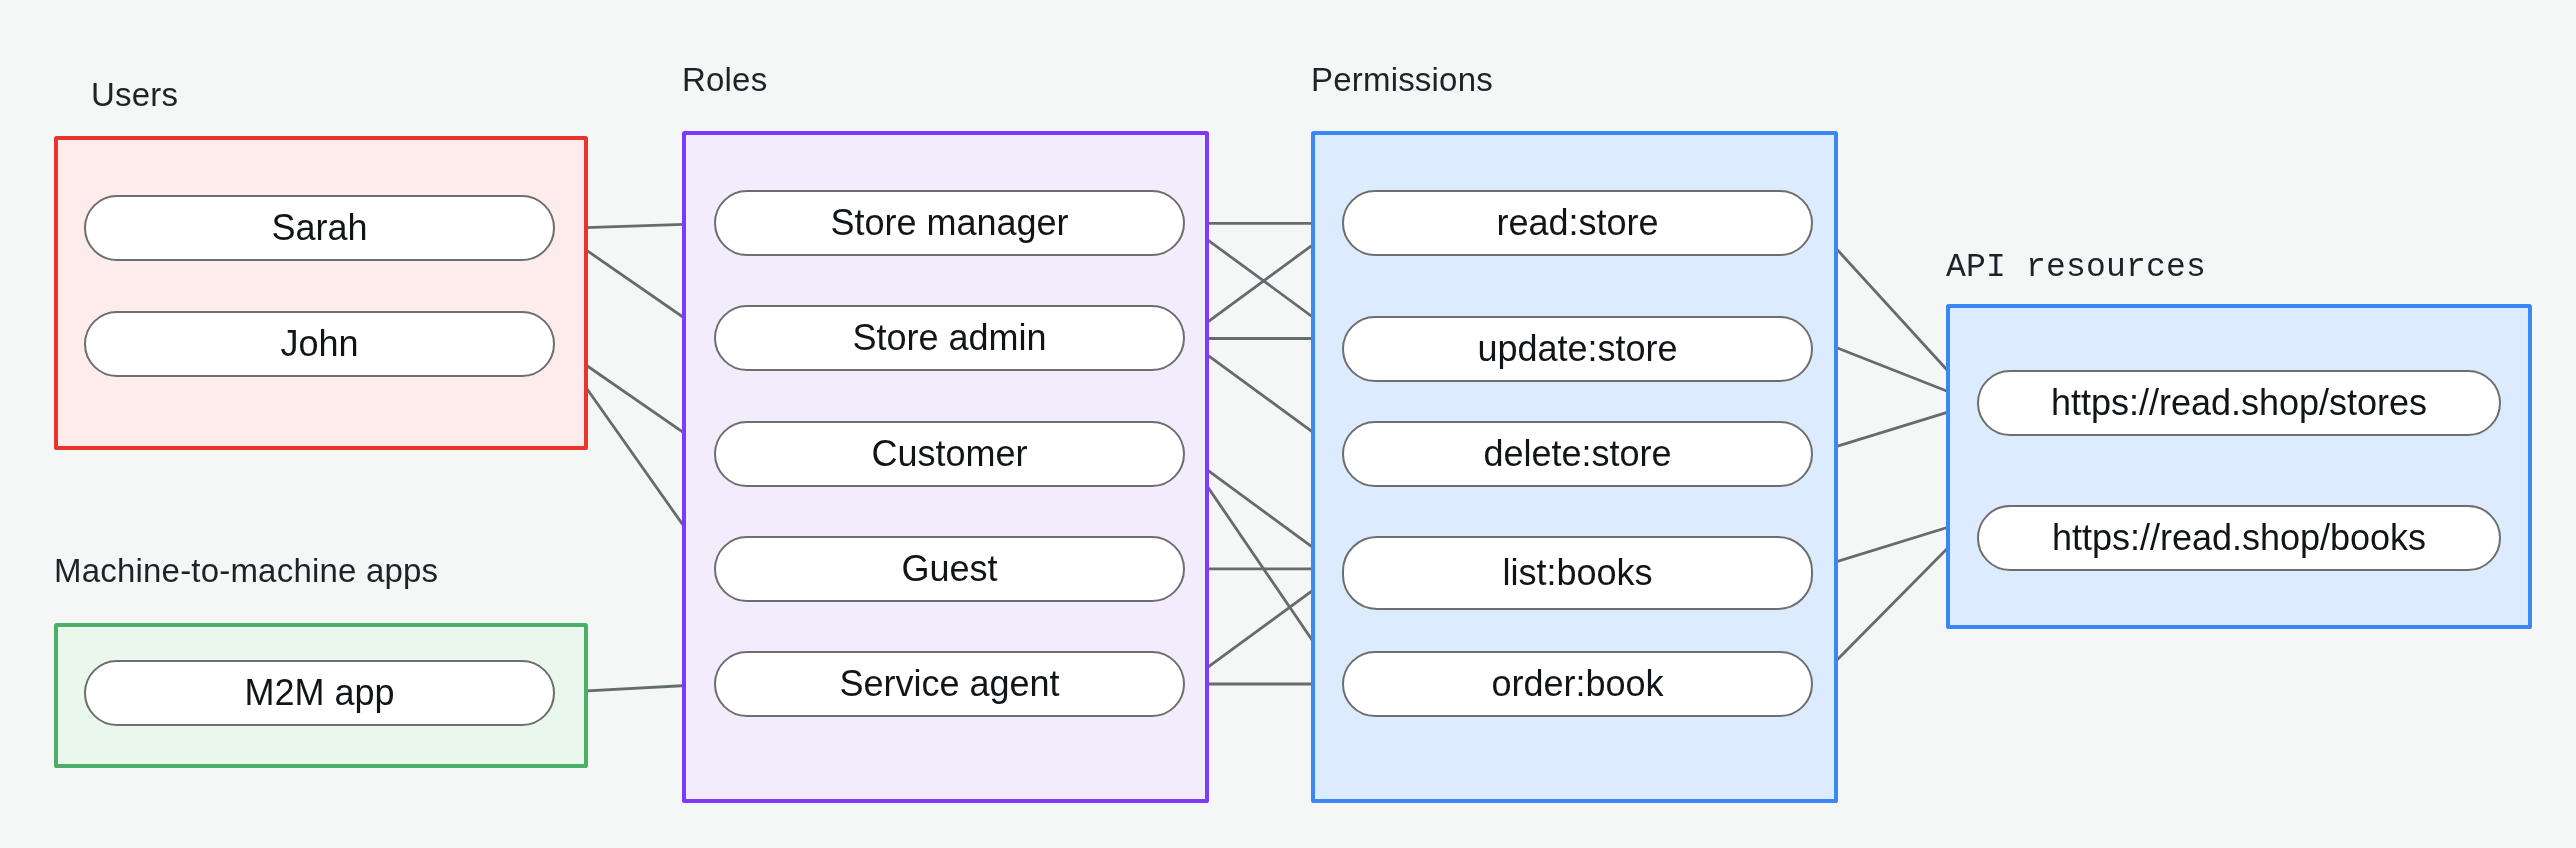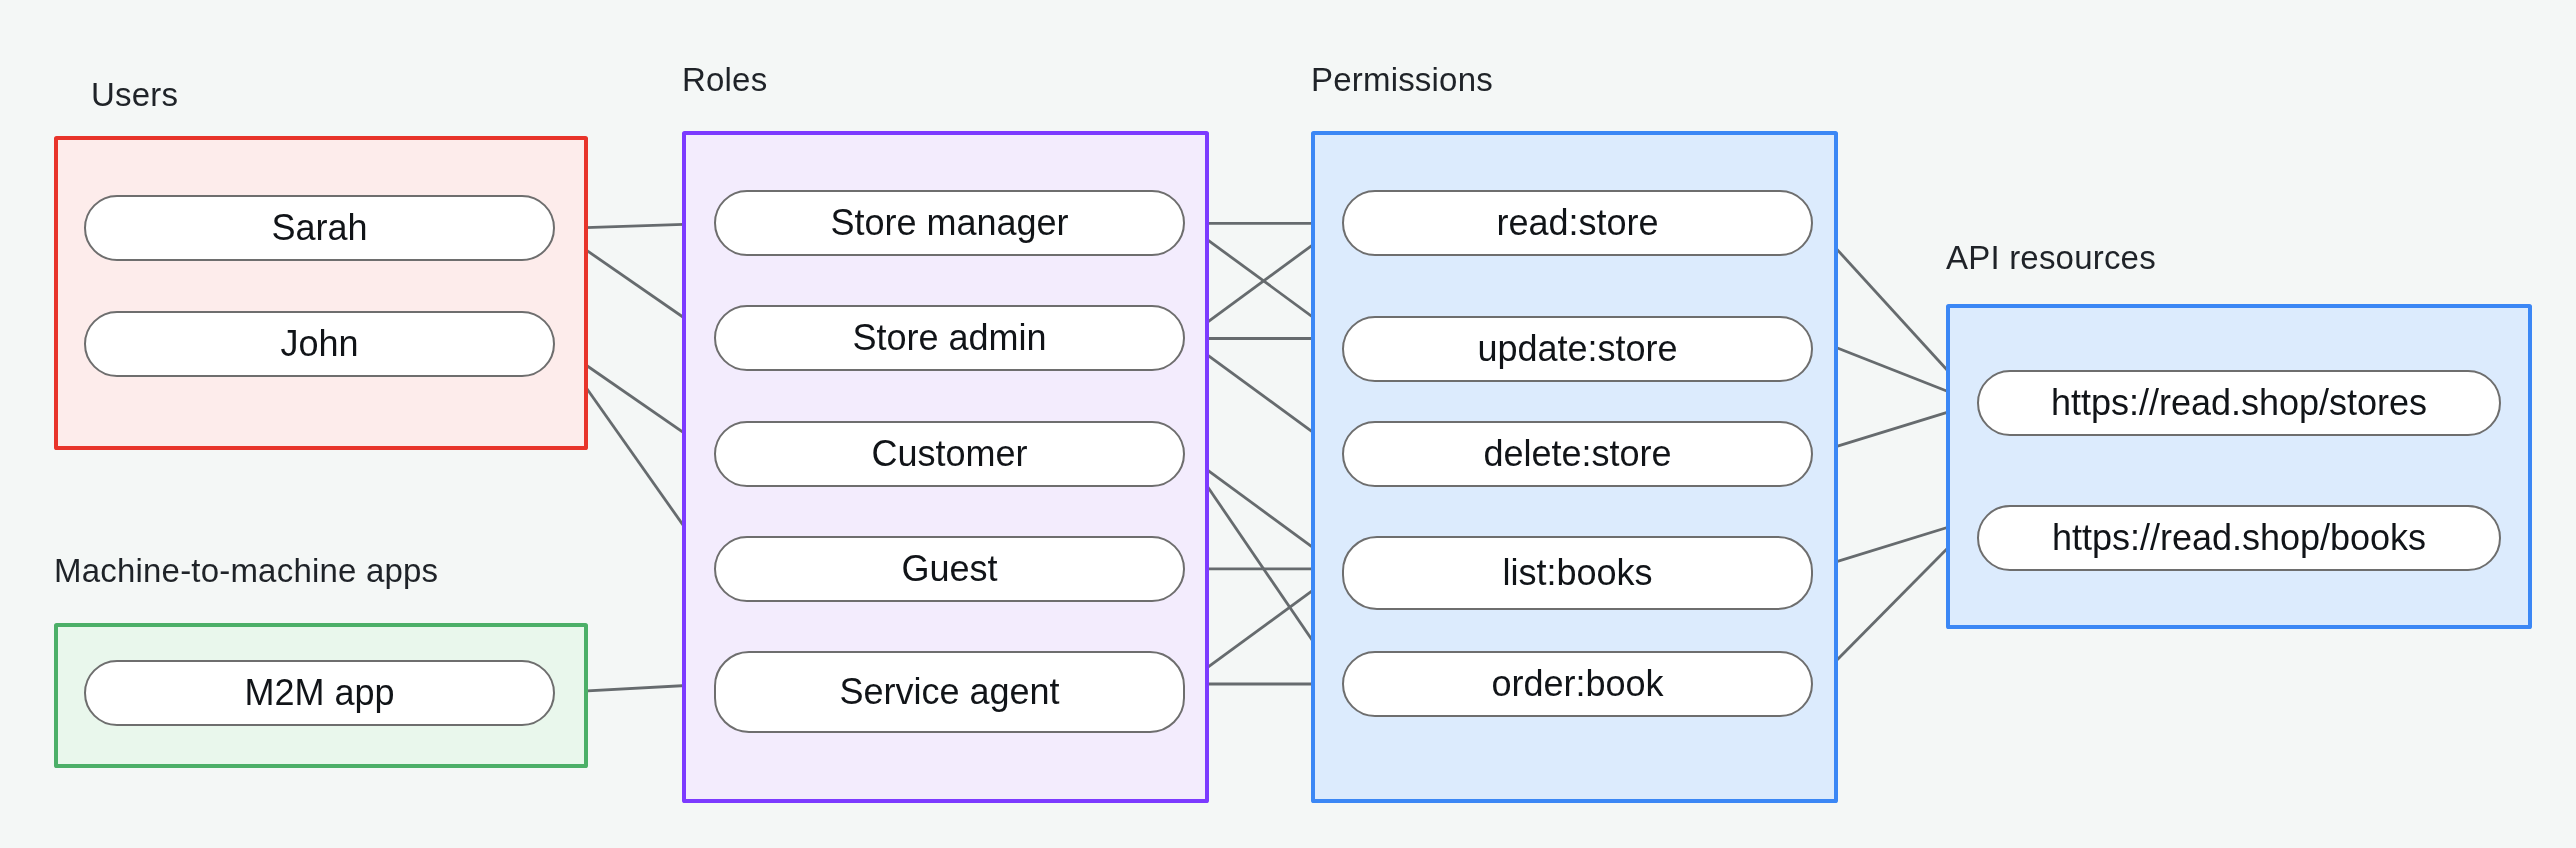--- a/index.html
+++ b/index.html
@@ -101,31 +101,31 @@
   <div id="groups-root">
       <div class="group-box" style="left: 54px; top: 136px; width: 534px; height: 314px; border-color: rgb(232, 52, 42); background: rgb(253, 236, 235);"></div>
       <div class="group-title" style="left: 54px; top: 76px; margin-left: 37px;">Users</div>
       <div class="group-box" style="left: 54px; top: 623px; width: 534px; height: 145px; border-color: rgb(76, 175, 104); background: rgb(233, 247, 236);"></div>
       <div class="group-title" style="left: 54px; top: 552px;">Machine-to-machine apps</div>
       <div class="group-box" style="left: 682px; top: 131px; width: 527px; height: 672px; border-color: rgb(124, 58, 255); background: rgb(243, 236, 253);"></div>
       <div class="group-title" style="left: 682px; top: 61px;">Roles</div>
       <div class="group-box" style="left: 1311px; top: 131px; width: 527px; height: 672px; border-color: rgb(59, 135, 245); background: rgb(220, 235, 253);"></div>
       <div class="group-title" style="left: 1311px; top: 61px;">Permissions</div>
       <div class="group-box" style="left: 1946px; top: 304px; width: 586px; height: 325px; border-color: rgb(59, 135, 245); background: rgb(220, 235, 253);"></div>
-      <div class="group-title" style="left: 1946px; top: 239px;">API resources</div>
+      <div class="group-title" style="left: 1946px; top: 249px; font-family: Liberation Mono, monospace;">API resources</div>
     </div>
   <div id="nodes-root">
       <div class="node" style="left: 84px; top: 195px; width: 471px; height: 66px;">Sarah</div>
       <div class="node" style="left: 84px; top: 311px; width: 471px; height: 66px;">John</div>
       <div class="node" style="left: 84px; top: 660px; width: 471px; height: 66px;">M2M app</div>
       <div class="node" style="left: 714px; top: 190px; width: 471px; height: 66px;">Store manager</div>
       <div class="node" style="left: 714px; top: 305px; width: 471px; height: 66px;">Store admin</div>
       <div class="node" style="left: 714px; top: 421px; width: 471px; height: 66px;">Customer</div>
       <div class="node" style="left: 714px; top: 536px; width: 471px; height: 66px;">Guest</div>
-      <div class="node" style="left: 714px; top: 651px; width: 471px; height: 82px;">Service agent</div>
+      <div class="node" style="left: 714px; top: 651px; width: 471px; height: 66px;">Service agent</div>
       <div class="node" style="left: 1342px; top: 190px; width: 471px; height: 66px;">read:store</div>
       <div class="node" style="left: 1342px; top: 316px; width: 471px; height: 66px;">update:store</div>
       <div class="node" style="left: 1342px; top: 421px; width: 471px; height: 66px;">delete:store</div>
       <div class="node" style="left: 1342px; top: 536px; width: 471px; height: 74px;">list:books</div>
       <div class="node" style="left: 1342px; top: 651px; width: 471px; height: 66px;">order:book</div>
       <div class="node" style="left: 1977px; top: 370px; width: 524px; height: 66px;">https://read.shop/stores</div>
       <div class="node" style="left: 1977px; top: 505px; width: 524px; height: 66px;">https://read.shop/books</div>
     </div>
 </div>
 

